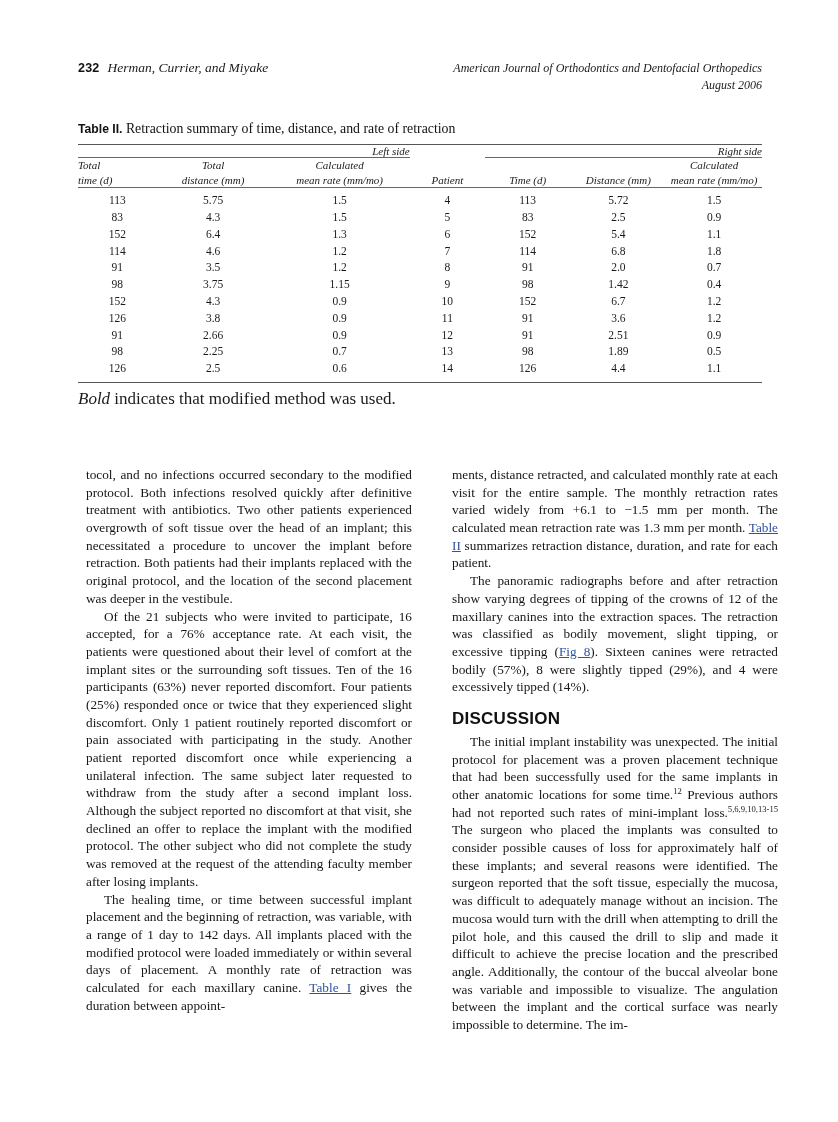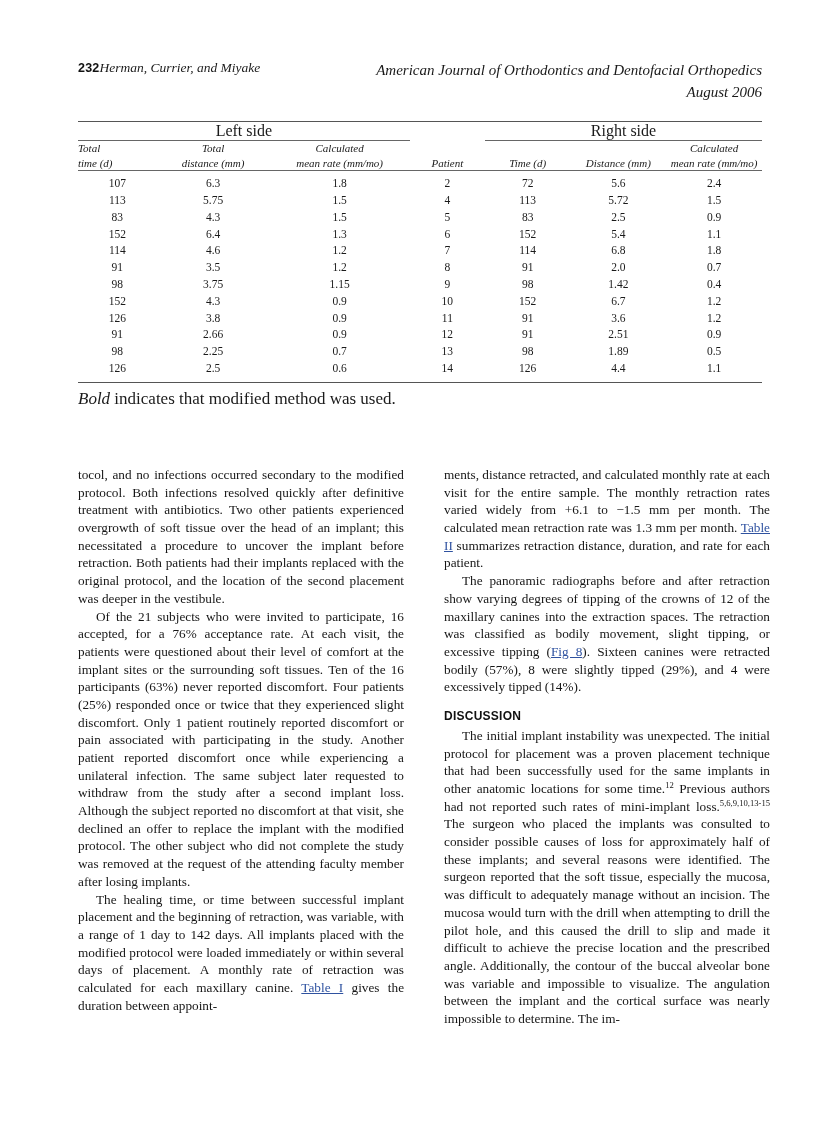--- a/index.html
+++ b/index.html
@@ -29,37 +29,38 @@
     left: 78px;
     top: 60px;
     width: 684px;
     display: flex;
     justify-content: space-between;
     align-items: flex-start;
   }
   .runhead-left {
     display: flex;
     align-items: baseline;
+    gap: 8px;
   }
   .page-number {
     font-family: "Liberation Sans", sans-serif;
     font-weight: bold;
     font-size: 12.5px;
     color: #111;
     letter-spacing: .2px;
   }
   .authors {
     font-style: italic;
     font-size: 13.5px;
     color: #1a1a1a;
   }
   .runhead-right {
     text-align: right;
     font-style: italic;
-    font-size: 15px;
+    font-size: 12px;
     line-height: 1.45;
     color: #1a1a1a;
   }
 
   
   .table-block {
     position: absolute;
     left: 78px;
     top: 121px;
     width: 684px;
@@ -102,22 +103,23 @@
     line-height: 0;
   }
   .rule-bottom td {
     border-top: 1.6px solid #555;
     height: 0;
     font-size: 0;
     line-height: 0;
   }
 
   .grouphdr td {
-    font-size: 16px;
-    text-align: center;
+    font-style: italic;
+    font-size: 11px;
+    text-align: right;
     padding: 5px 0 4px 0;
   }
   .spanrule td {
     font-size: 0; line-height: 0; height: 0;
   }
   .spanrule td.ruled {
     border-top: 1px solid #666;
   }
 
   .colhdr td {
@@ -149,26 +151,25 @@
   .table-note {
     font-size: 17px;
     margin-top: 6px;
     color: #1a1a1a;
   }
   .table-note i { font-style: italic; }
 
   
   .body-cols {
     position: absolute;
-    left: 78px;
+    left: 86px;
     top: 466px;
     width: 692px;
     display: flex;
-    gap: 31px;
-    justify-content: space-between;
+    gap: 40px;
   }
   .col {
     width: 326px;
   }
   .col p {
     margin: 0;
     font-size: 13.25px;
     line-height: 1.335;
     text-align: justify;
     text-justify: inter-word;
@@ -177,21 +178,21 @@
   }
   .col p.indent {
     text-indent: 18px;
   }
   .xref {
     color: #2f52a0;
   }
   .secthead {
     font-family: "Liberation Sans", sans-serif;
     font-weight: bold;
-    font-size: 12px;
+    font-size: 17px;
     letter-spacing: .25px;
     margin: 13px 0 4px 0;
     color: #111;
   }
   sup.ref {
     font-size: 8.6px;
     vertical-align: super;
     line-height: 0;
   }
 </style>
@@ -205,20 +206,24 @@
       <span class="page-number">232</span>
       <span class="authors">Herman, Currier, and Miyake</span>
     </div>
     <div class="runhead-right">
       <div>American Journal of Orthodontics and Dentofacial Orthopedics</div>
       <div>August 2006</div>
     </div>
   </div>
 
   <div class="table-block">
+    <div class="table-caption">
+      <span class="tcap-label">Table II.</span>
+      <span class="tcap-text">Retraction summary of time, distance, and rate of retraction</span>
+    </div>
 
     <table class="retraction">
       <colgroup>
         <col style="width:11.5%">
         <col style="width:16.5%">
         <col style="width:20.5%">
         <col style="width:11%">
         <col style="width:12.5%">
         <col style="width:14%">
         <col style="width:14%">
@@ -273,29 +278,20 @@
         <td colspan="7"></td>
       </tr>
 
       <tr class="spacer-row">
             <td colspan="7"></td>
           </tr>
 
       </tbody>
         <tbody id="table-body">
           <tr class="datarow">
-            <td class="c-lt">107</td>
-            <td class="c-lt">6.3</td>
-            <td class="c-lt">1.8</td>
-            <td class="c-lt">2</td>
-            <td class="c-lt">72</td>
-            <td class="c-lt">5.6</td>
-            <td class="c-lt">2.4</td>
-          </tr>
-          <tr class="datarow">
             <td class="c-lt bold">113</td>
             <td class="c-lt bold">5.75</td>
             <td class="c-lt bold">1.5</td>
             <td class="c-lt bold">4</td>
             <td class="c-lt bold">113</td>
             <td class="c-lt bold">5.72</td>
             <td class="c-lt bold">1.5</td>
           </tr>
           <tr class="datarow">
             <td class="c-lt bold">83</td>

